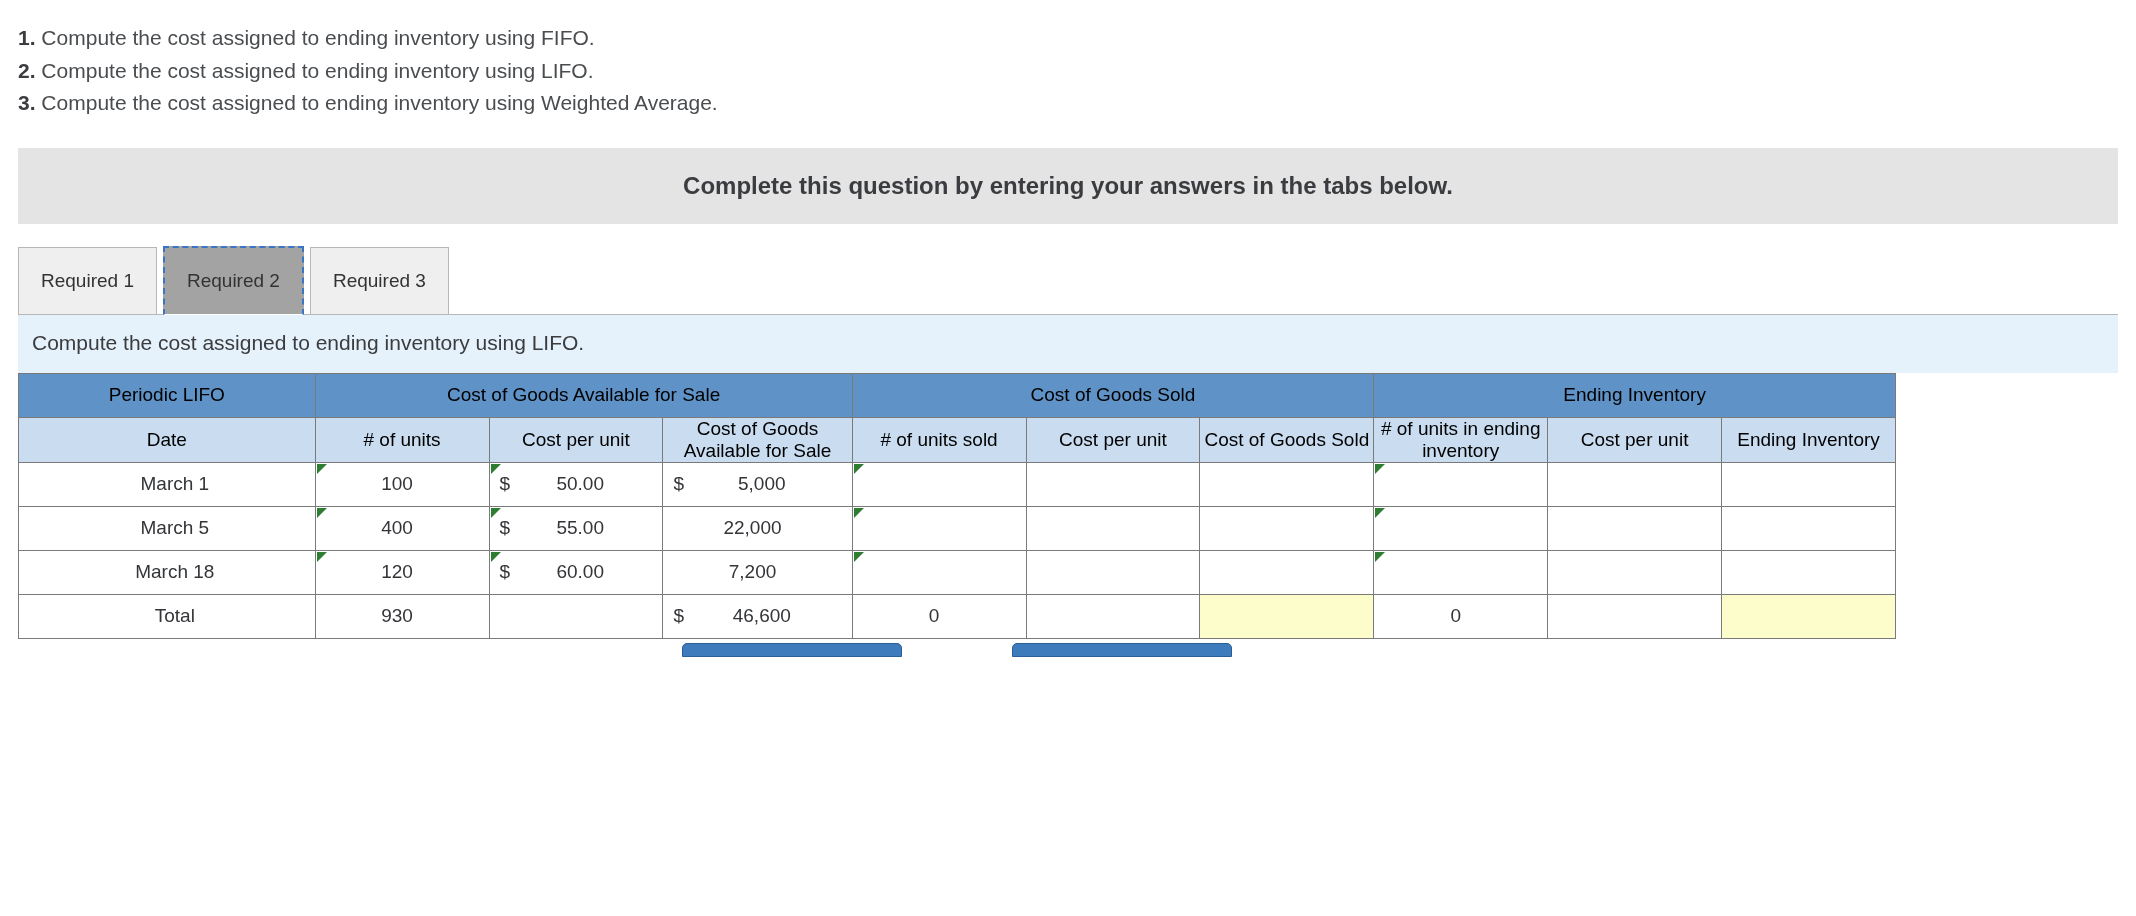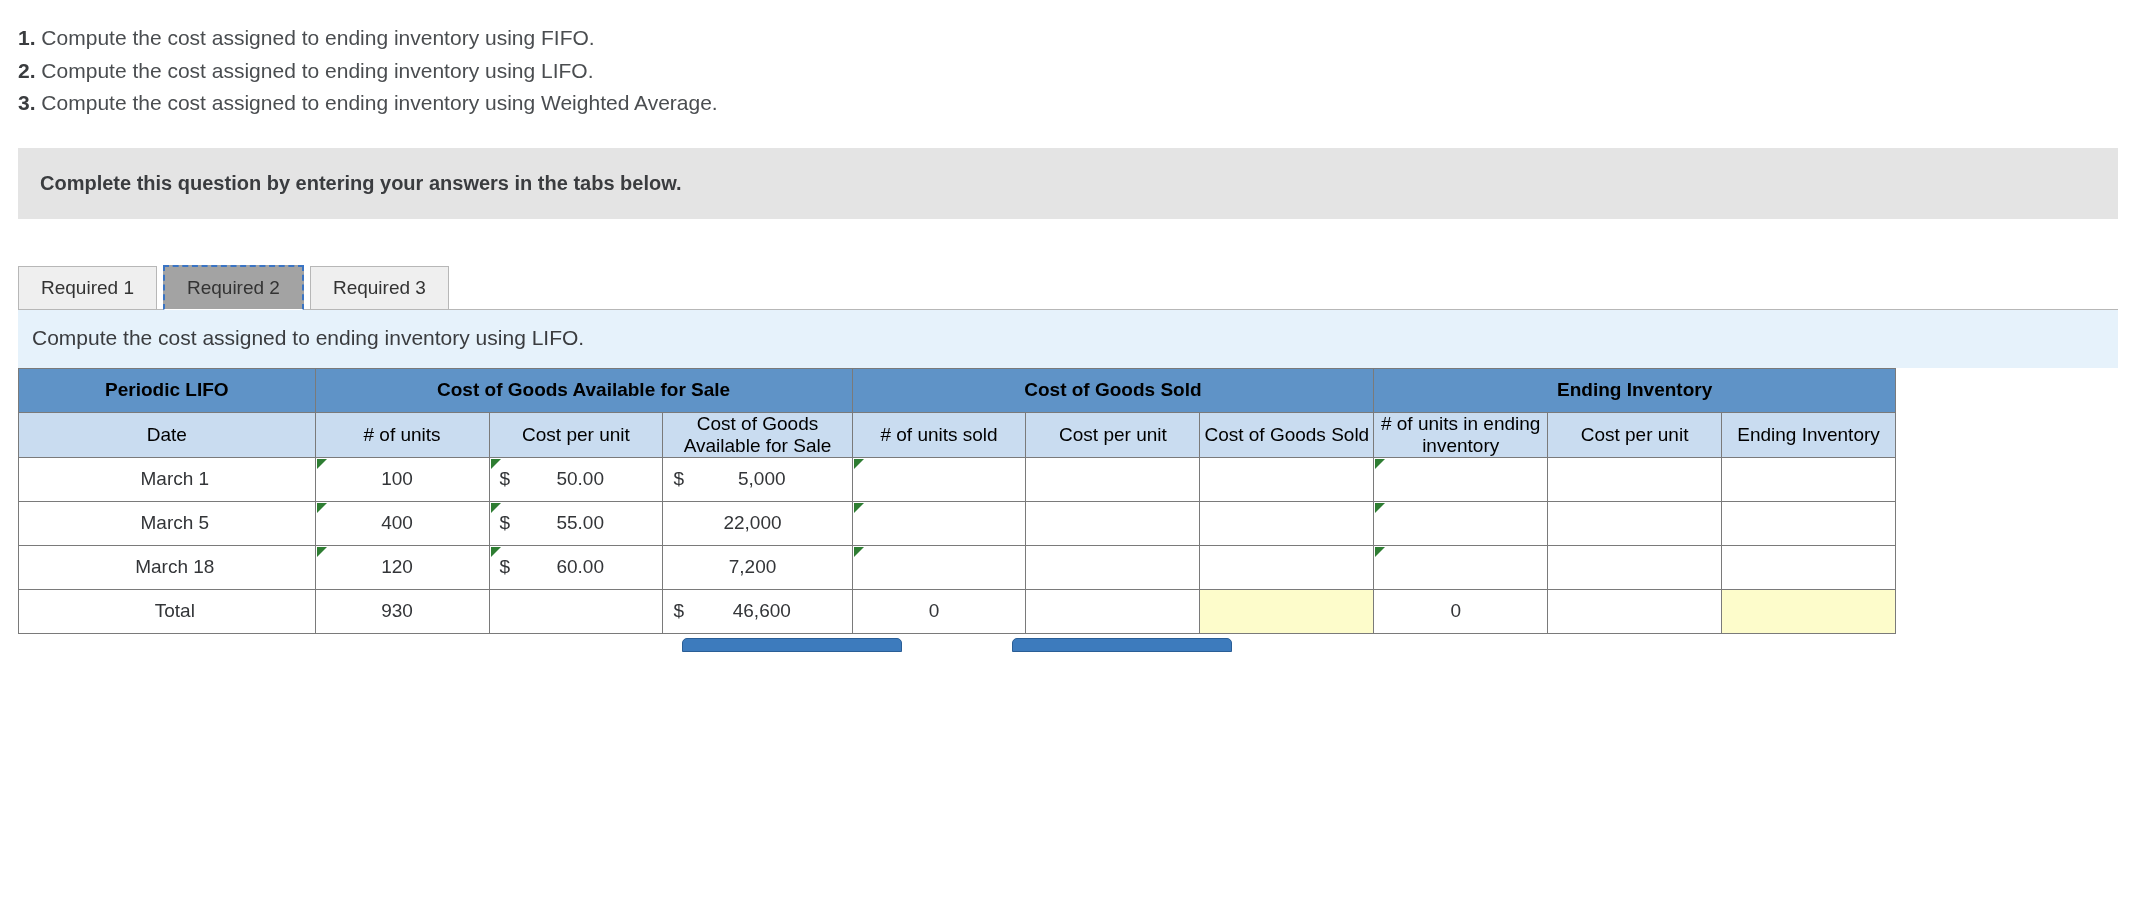--- a/index.html
+++ b/index.html
@@ -18,32 +18,33 @@
     color: #4a4d50;
     font-size: 21px;
   }
   .questions b { color: #3a3c3f; }
   .instruction-bar {
     margin: 20px 18px 0 18px;
     background: #e4e4e4;
     padding: 24px 22px;
     font-weight: bold;
     color: #3a3c3f;
-    font-size: 20px;
+    font-size: 24px;
+    text-align: center;
   }
   .tabs-row {
     display: flex;
     align-items: flex-end;
     margin: 30px 0 0 18px;
     height: 60px;
   }
   .tab {
     background: #efefef;
     border: 1px solid #b7b7b7;
-    padding: 10px 22px;
+    padding: 22px 22px;
     margin-right: 6px;
     color: #333;
     font-size: 19px;
     cursor: pointer;
     position: relative;
     bottom: -1px;
   }
   .tab.active {
     background: #a3a3a3;
     border: 2px dashed #3a74c4;
@@ -66,21 +67,21 @@
   }
   table.grid th, table.grid td {
     border: 1px solid #7a7a7a;
     padding: 0;
     height: 44px;
     vertical-align: middle;
     text-align: center;
     font-size: 19px;
     background: #fff;
   }
-  table.grid th { font-weight: bold; }
+  table.grid th { font-weight: normal; }
   .hdr-dark { background: #5f93c7 !important; color: #000; }
   .hdr-light { background: #c9dcf0 !important; color: #000; }
   .sub-hdr td { height: 88px; }
   .row-label { text-align: left; padding-left: 16px !important; }
   .num-cell { position: relative; }
   .num-cell .tri {
     position: absolute; left: 1px; top: 1px;
     width: 0; height: 0;
     border-top: 10px solid #2e7d32;
     border-right: 10px solid transparent;

